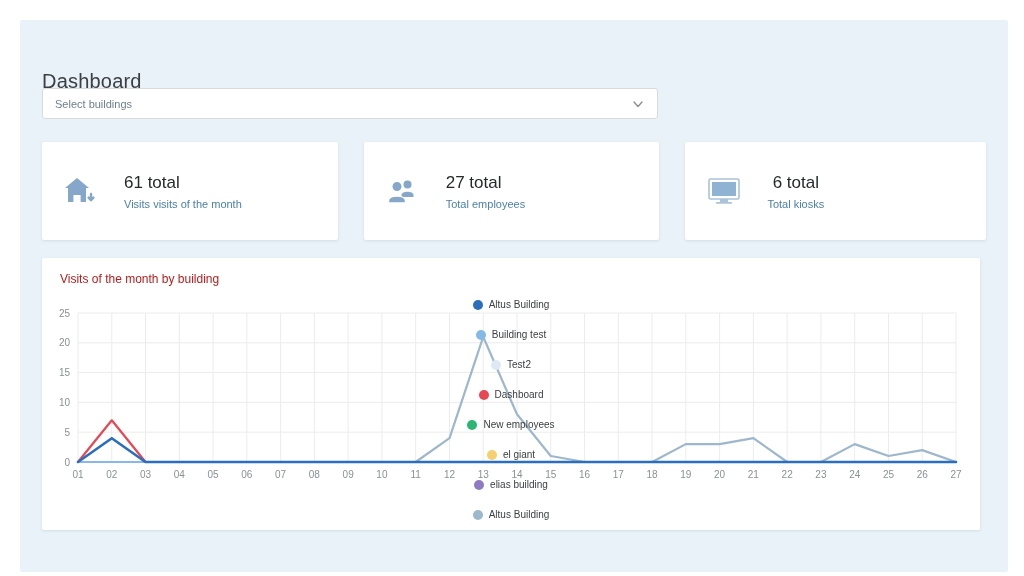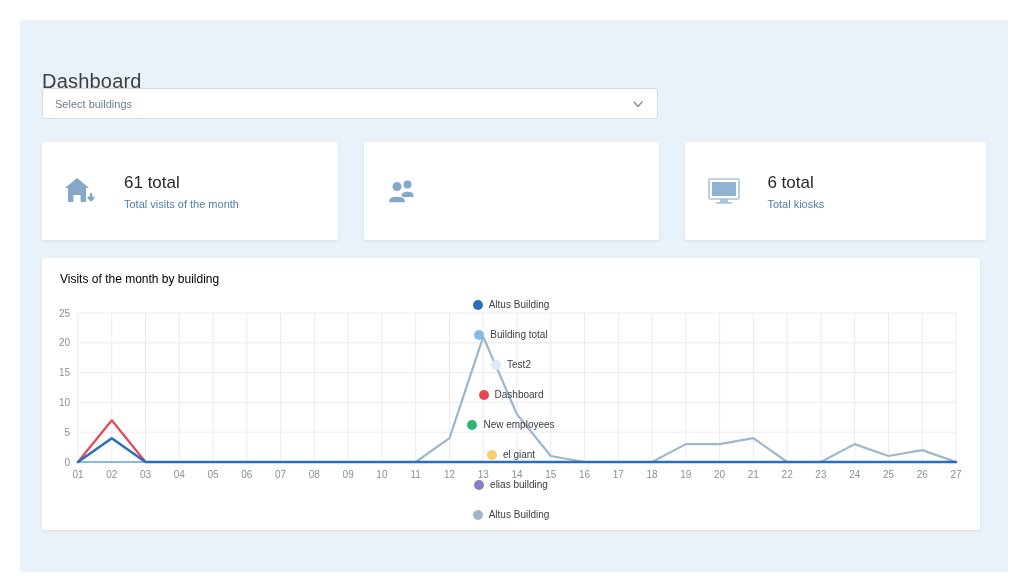--- a/index.html
+++ b/index.html
@@ -23,30 +23,30 @@
   }
   .select-box .ph { font-size: 11px; color: #6e8091; }
   .select-box svg { display: block; }
 
   .stat-row { position: absolute; left: 22px; top: 122px; width: 944px; display: flex; gap: 26px; }
   .stat-card {
     width: 299px; height: 98px; background: #ffffff; border-radius: 2px;
     box-shadow: 0 1px 3px rgba(60,70,90,.12);
     display: flex; align-items: center; padding-left: 22px;
   }
-  .stat-card:last-child { width: 304px; }
+  .stat-card:last-child { width: 304px; text-align: center; }
   .stat-icon { width: 34px; height: 30px; margin-right: 26px; flex: 0 0 auto; }
   .stat-value { font-size: 17px; color: #26292c; font-weight: 500; }
   .stat-label { font-size: 11px; color: #4d80aa; margin-top: 5px; }
 
   .chart-card {
     position: absolute; left: 22px; top: 238px; width: 938px; height: 272px;
     background: #ffffff; border-radius: 2px; box-shadow: 0 1px 3px rgba(60,70,90,.12);
   }
-  .chart-title { position: absolute; left: 18px; top: 14px; font-size: 12px; color: #000000; }
+  .chart-title { position: absolute; left: 18px; top: 14px; font-size: 12px; color: #b91c1c; }
   .chart-svg { position: absolute; left: 0; top: 38px; }
 
   .legend {
     position: absolute; left: 0; bottom: 10px; width: 100%;
     display: flex; justify-content: center; align-items: center; gap: 19px; flex-direction: column;
   }
   .legend-item { display: flex; align-items: center; gap: 6px; cursor: pointer; }
   .legend-dot { width: 10px; height: 10px; border-radius: 50%; flex: 0 0 auto; }
   .legend-label { font-size: 10px; color: #3c4043; }
 </style>
@@ -66,31 +66,35 @@
 
   <div class="stat-row">
 
     <div class="stat-card">
       <svg class="stat-icon" viewBox="0 0 34 30">
         <path d="M13 2 L25 12 L22 12 L22 26 L16.6 26 L16.6 19 L9.4 19 L9.4 26 L4 26 L4 12 L1 12 Z" fill="#84a7ca"></path>
         <path d="M27 18 L27 24 M24.6 21.6 L27 24.3 L29.4 21.6" fill="none" stroke="#84a7ca" stroke-width="2.4" stroke-linecap="round" stroke-linejoin="round"></path>
       </svg>
       <div>
         <div class="stat-value">61 total</div>
-        <div class="stat-label">Total visits of the month</div>
+        <div class="stat-label">Visits visits of the month</div>
       </div>
     </div>
 
     <div class="stat-card">
       <svg class="stat-icon" viewBox="0 0 34 30">
         <circle cx="21.5" cy="8.5" r="4" fill="#84a7ca"></circle>
         <path d="M15.5 19 C15.5 14.5 27.5 14.5 27.5 19 L27.5 21 L15.5 21 Z" fill="#84a7ca"></path>
         <circle cx="11" cy="10.5" r="5.2" fill="#84a7ca" stroke="#ffffff" stroke-width="1.4"></circle>
         <path d="M2.5 25 C2.5 18.5 19.5 18.5 19.5 25 L19.5 27 L2.5 27 Z" fill="#84a7ca" stroke="#ffffff" stroke-width="1.4"></path>
       </svg>
+      <div>
+        <div class="stat-value">27 total</div>
+        <div class="stat-label">Total employees</div>
+      </div>
     </div>
 
     <div class="stat-card">
       <svg class="stat-icon" viewBox="0 0 34 30">
         <rect x="2" y="3" width="30" height="20" rx="1.5" fill="#ffffff" stroke="#aac3da" stroke-width="1.6"></rect>
         <rect x="5" y="6" width="24" height="14" fill="#8fb3d2"></rect>
         <rect x="13" y="23" width="8" height="3" fill="#aac3da"></rect>
         <rect x="9" y="26" width="16" height="1.8" rx="0.9" fill="#aac3da"></rect>
       </svg>
       <div>
@@ -179,21 +183,21 @@
         <polyline points="36.0,166.0 69.8,166.0 103.5,166.0 137.3,166.0 171.1,166.0 204.8,166.0 238.6,166.0 272.4,166.0 306.2,166.0 339.9,166.0 373.7,166.0 407.5,166.0 441.2,166.0 475.0,166.0 508.8,166.0 542.5,166.0 576.3,166.0 610.1,166.0 643.8,166.0 677.6,166.0 711.4,166.0 745.2,166.0 778.9,166.0 812.7,166.0 846.5,166.0 880.2,166.0 914.0,166.0" fill="none" stroke="#85b9e6" stroke-width="2" stroke-linejoin="round" stroke-linecap="round"></polyline>
         <polyline points="36.0,166.0 69.8,142.2 103.5,166.0 137.3,166.0 171.1,166.0 204.8,166.0 238.6,166.0 272.4,166.0 306.2,166.0 339.9,166.0 373.7,166.0 407.5,166.0 441.2,166.0 475.0,166.0 508.8,166.0 542.5,166.0 576.3,166.0 610.1,166.0 643.8,166.0 677.6,166.0 711.4,166.0 745.2,166.0 778.9,166.0 812.7,166.0 846.5,166.0 880.2,166.0 914.0,166.0" fill="none" stroke="#2a6ebc" stroke-width="2.6" stroke-linejoin="round" stroke-linecap="round"></polyline>
       </svg>
     <div id="legend" class="legend">
         <span class="legend-item">
           <span class="legend-dot" style="background: rgb(42, 110, 188);"></span>
           <span class="legend-label">Altus Building</span>
         </span>
         <span class="legend-item">
           <span class="legend-dot" style="background: rgb(133, 185, 230);"></span>
-          <span class="legend-label">Building total</span>
+          <span class="legend-label">Building test</span>
         </span>
         <span class="legend-item">
           <span class="legend-dot" style="background: rgb(221, 234, 246);"></span>
           <span class="legend-label">Test2</span>
         </span>
         <span class="legend-item">
           <span class="legend-dot" style="background: rgb(232, 70, 83);"></span>
           <span class="legend-label">Dashboard</span>
         </span>
         <span class="legend-item">

